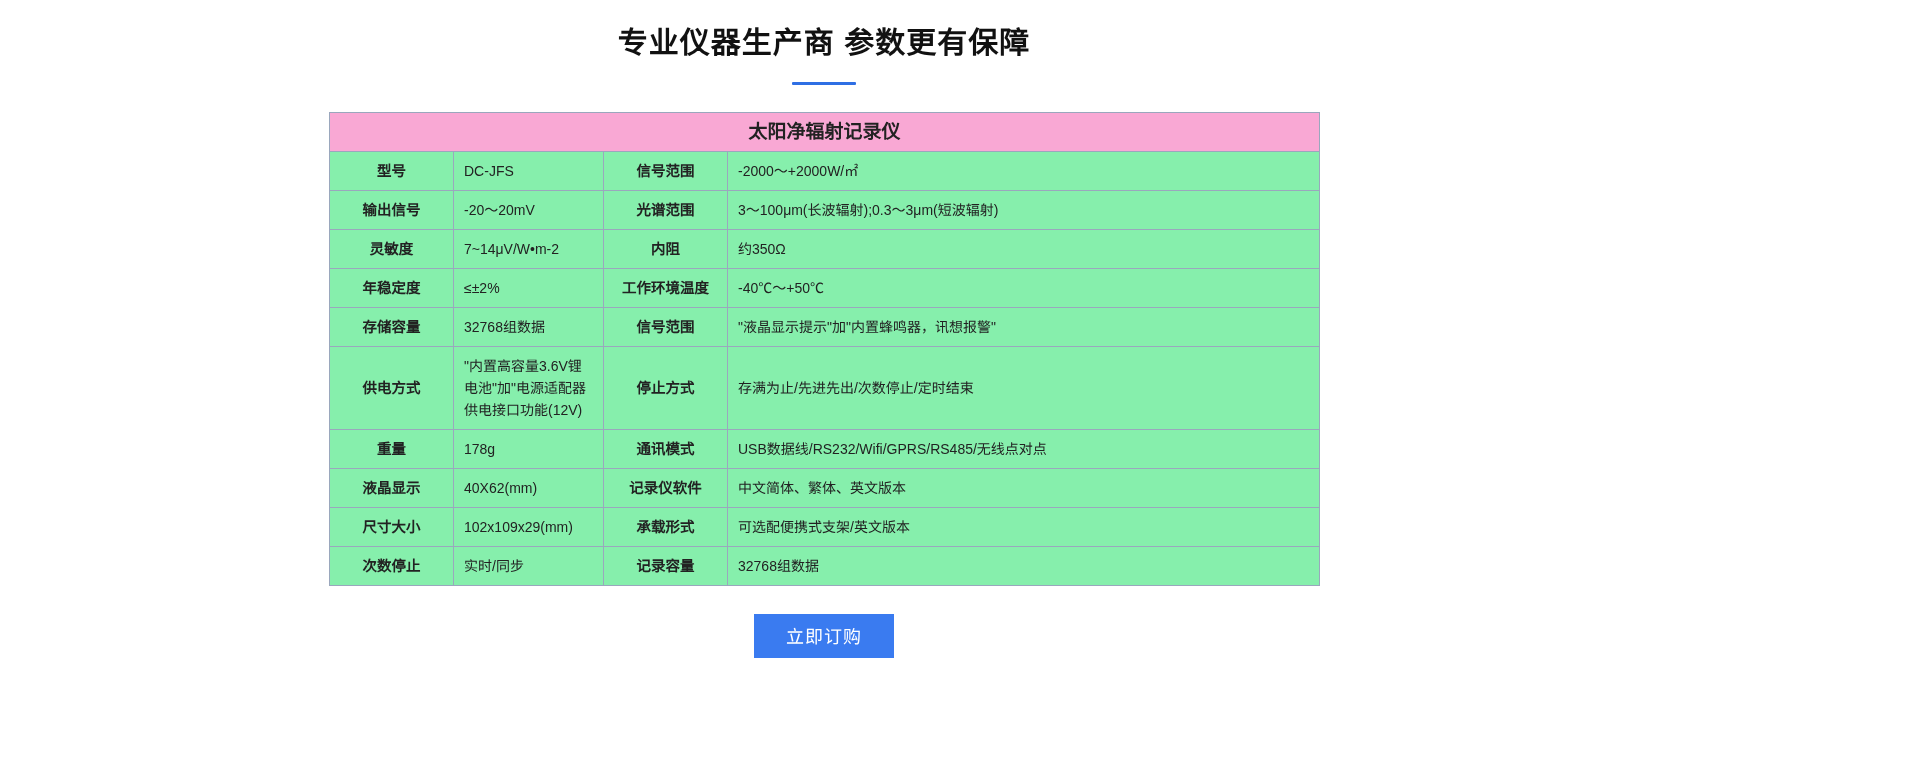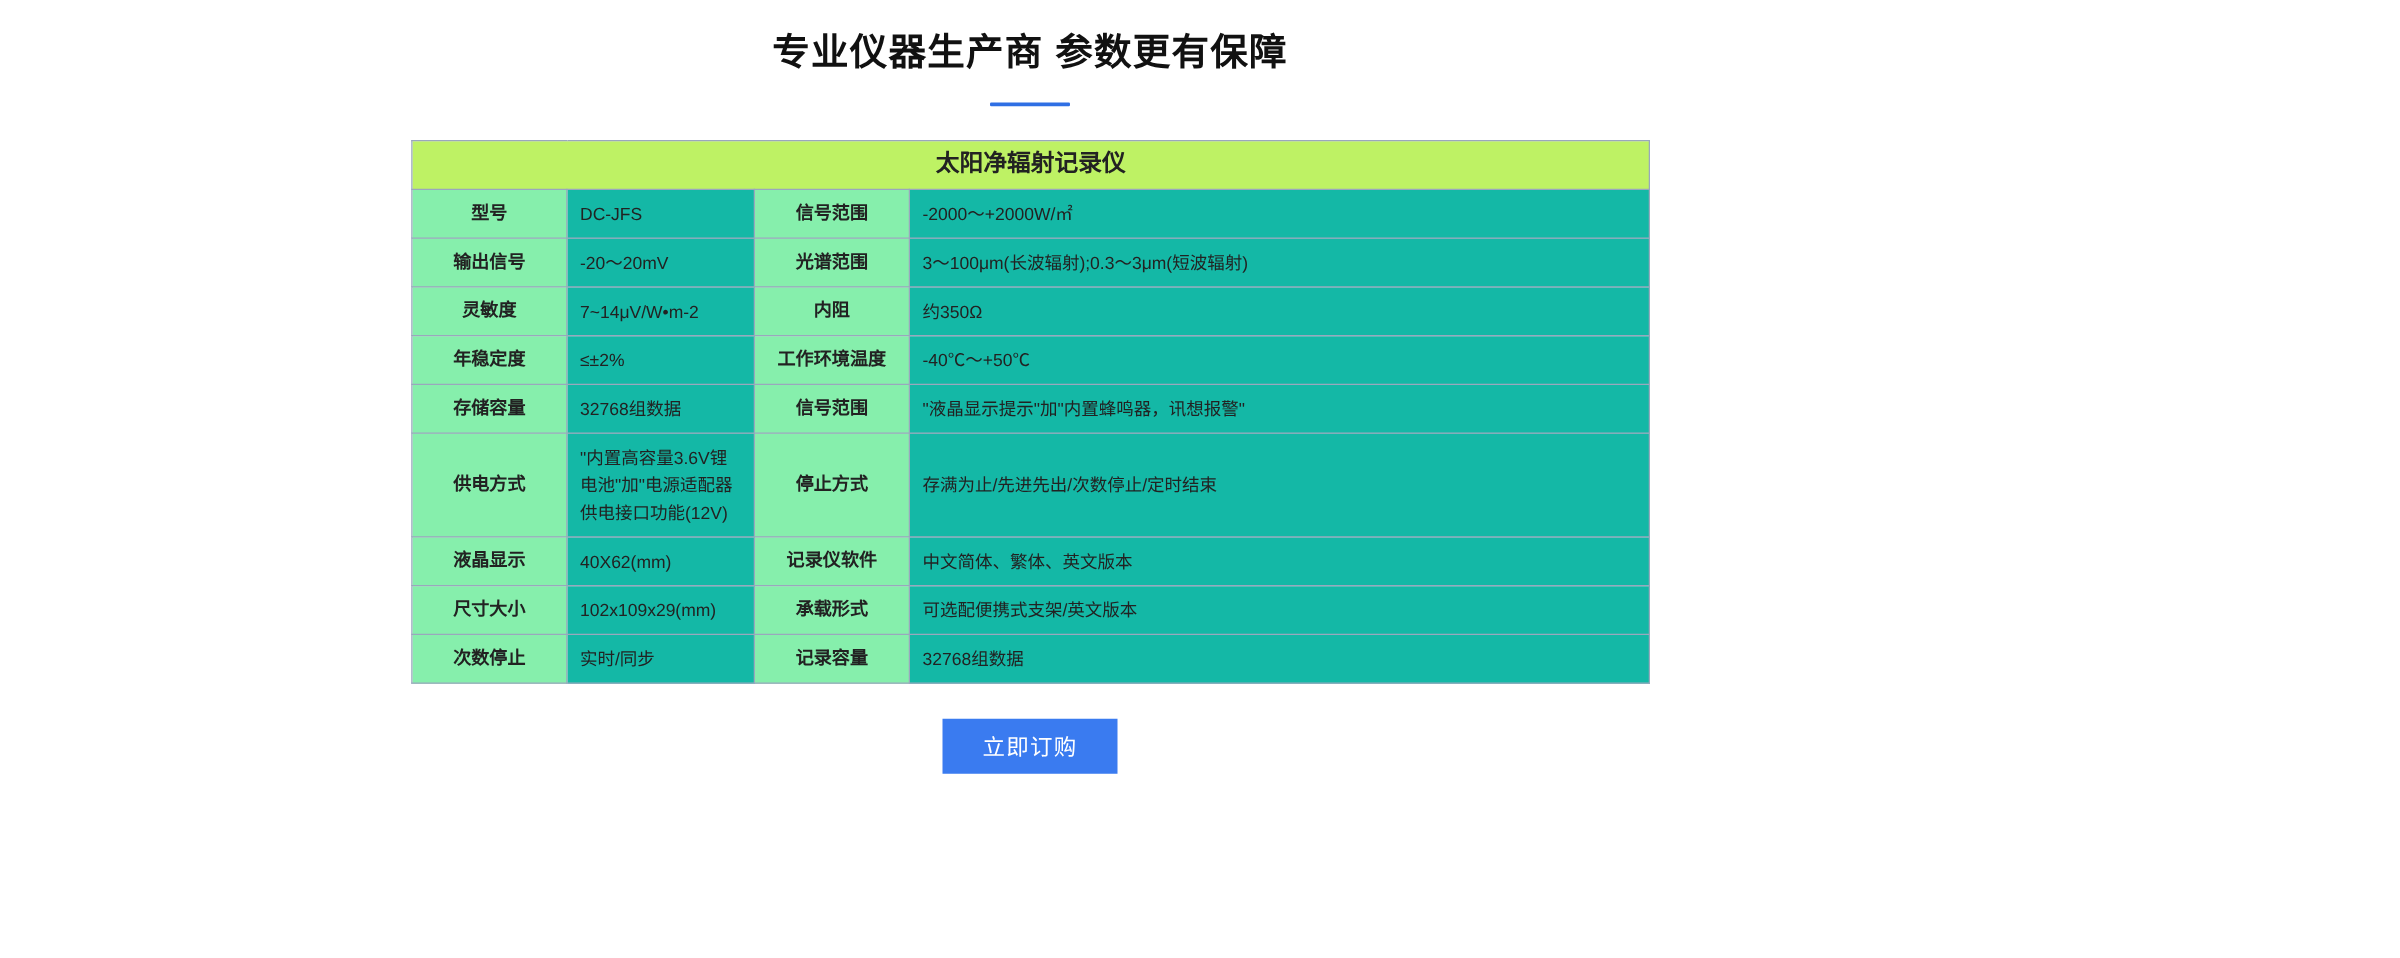--- a/index.html
+++ b/index.html
@@ -60,32 +60,32 @@
     padding: 8px 10px;
     vertical-align: middle;
     line-height: 22px;
     color: #222;
   }
   td.title-cell {
     text-align: center;
     font-size: 19px;
     font-weight: bold;
     padding: 13px 10px;
-    background: #bef264;
+    background: #f9a8d4;
     color: #111;
   }
   td.label {
     background: #86efac;
     text-align: center;
     font-weight: bold;
     color: #1b1b1b;
     font-size: 14.5px;
   }
   td.value {
-    background: #14b8a6;
+    background: #86efac;
     text-align: left;
     font-size: 14px;
     color: #333;
   }
   col.c1 { width: 124px; }
   col.c2 { width: 150px; }
   col.c3 { width: 124px; }
   col.c4 { width: 592px; }
 
   .wrapval {
@@ -170,20 +170,26 @@
           <td class="value">"液晶显示提示"加"内置蜂鸣器，讯想报警"</td>
         </tr>
 
         <tr>
           <td class="label">供电方式</td>
           <td class="value wrapval">"内置高容量3.6V锂电池"加"电源适配器供电接口功能(12V)</td>
           <td class="label">停止方式</td>
           <td class="value">存满为止/先进先出/次数停止/定时结束</td>
         </tr>
 
+        <tr>
+          <td class="label">重量</td>
+          <td class="value">178g</td>
+          <td class="label">通讯模式</td>
+          <td class="value">USB数据线/RS232/Wifi/GPRS/RS485/无线点对点</td>
+        </tr>
 
         <tr>
           <td class="label">液晶显示</td>
           <td class="value">40X62(mm)</td>
           <td class="label">记录仪软件</td>
           <td class="value">中文简体、繁体、英文版本</td>
         </tr>
 
         <tr>
           <td class="label">尺寸大小</td>

